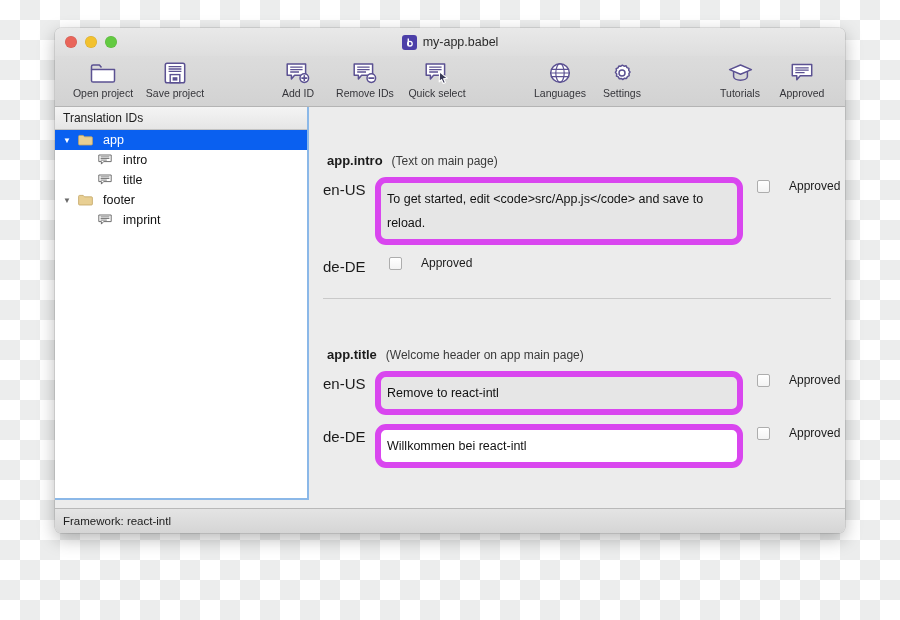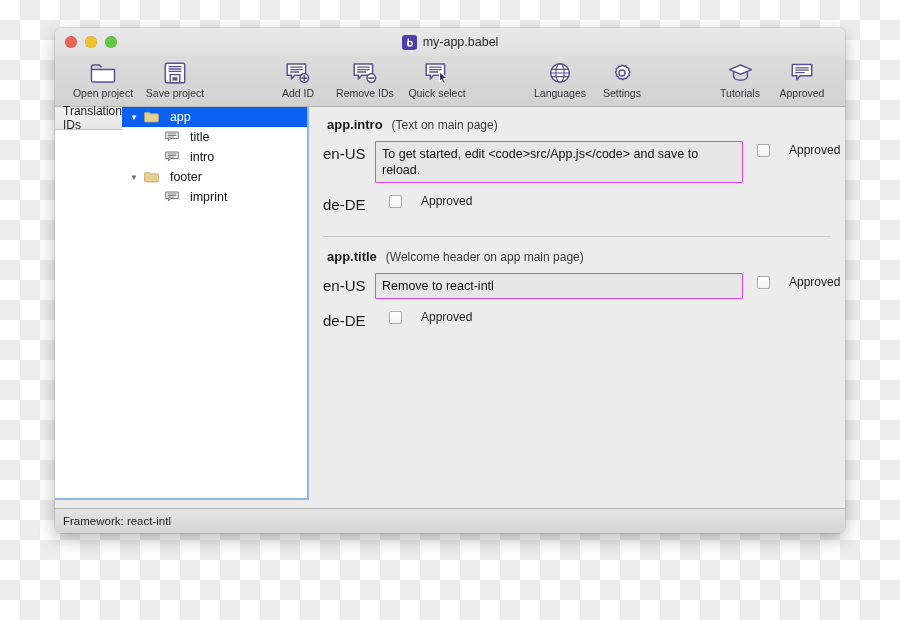--- a/index.html
+++ b/index.html
@@ -124,28 +124,29 @@
     display: flex;
     min-height: 0;
     background: #ececec;
   }
 
   
   .sidebar {
     width: 254px;
     flex: 0 0 254px;
     display: flex;
-    flex-direction: row;
+    flex-direction: column;
     background: #ffffff;
     border: 2px solid #8bb8e8;
     border-top: none;
     border-left: none;
     box-sizing: border-box;
     margin: 0;
     position: relative;
+    text-align: center;
   }
   .sidebar-head {
     height: 22px;
     flex: 0 0 22px;
     background: linear-gradient(to bottom, #f4f4f4 0%, #e6e6e6 100%);
     border-bottom: 1px solid #c3c3c3;
     display: flex;
     align-items: center;
     padding-left: 8px;
     font-size: 12px;
@@ -192,20 +193,21 @@
     box-sizing: border-box;
   }
   .group { padding-bottom: 8px; }
   .group + .group { border-top: 1px solid #c9c9c9; padding-top: 12px; margin-top: 6px; }
   .group-head {
     display: flex;
     align-items: center;
     gap: 9px;
     margin-bottom: 9px;
     padding-left: 4px;
+    margin-top: 36px;
   }
   .gid {
     font-size: 13px;
     font-weight: bold;
     color: #1b1b1b;
   }
   .gdesc {
     font-size: 12px;
     color: #3a3a3a;
   }
@@ -219,27 +221,27 @@
     flex: 0 0 52px;
     font-size: 15px;
     color: #1b1b1b;
     padding-top: 4px;
     text-align: left;
   }
   .field {
     flex: 0 0 368px;
     width: 368px;
     box-sizing: border-box;
-    border: 1px solid #d946ef;
+    border: 6px solid #d946ef;
     background: #ffffff;
     font-size: 12.5px;
     color: #111;
-    line-height: 16px;
+    line-height: 24px;
     padding: 4px 6px;
-    border-radius: 1px;
+    border-radius: 11px;
     white-space: pre-wrap;
     word-break: break-word;
     font-family: "Liberation Sans", sans-serif;
   }
   .field.ro { background: #e6e6e6; }
   .approve {
     display: flex;
     align-items: center;
     gap: 19px;
     margin-left: 14px;
@@ -435,55 +437,55 @@
       <div class="tree">
 
         <div class="tree-row selected">
           <span class="tw">▼</span>
           <span class="ticon">
             <svg width="15" height="12" viewBox="0 0 15 12">
               <path d="M0.6 2.4 a1 1 0 0 1 1-1 H5.2 l1.3 1.4 H13.4 a1 1 0 0 1 1 1 V10 a1 1 0 0 1 -1 1 H1.6 a1 1 0 0 1 -1 -1 Z" fill="#e8cf93" stroke="#c3a463" stroke-width="0.8"></path>
             </svg>
           </span>
           <span class="tlabel">app</span>
+        </div>
+
+        <div class="tree-row">
+          <span class="tw empty">▼</span>
+          <span class="tree-indent"></span>
+          <span class="ticon">
+            <svg width="14" height="12" viewBox="0 0 14 12">
+              <path d="M0.8 1.0 H13.2 V7.6 H5.6 L3.4 10.1 V7.6 H0.8 Z" fill="#ffffff" stroke="#6f6f6f" stroke-width="1"></path>
+              <g stroke="#6f6f6f" stroke-width="0.9">
+                <line x1="2.6" y1="2.9" x2="11.4" y2="2.9"></line>
+                <line x1="2.6" y1="4.5" x2="11.4" y2="4.5"></line>
+                <line x1="2.6" y1="6.1" x2="8.8" y2="6.1"></line>
+              </g>
+            </svg>
+          </span>
+          <span class="tlabel">intro</span>
         </div>
 
         <div class="tree-row">
           <span class="tw empty">▼</span>
           <span class="tree-indent"></span>
           <span class="ticon">
             <svg width="14" height="12" viewBox="0 0 14 12">
               <path d="M0.8 1.0 H13.2 V7.6 H5.6 L3.4 10.1 V7.6 H0.8 Z" fill="#ffffff" stroke="#6f6f6f" stroke-width="1"></path>
               <g stroke="#6f6f6f" stroke-width="0.9">
                 <line x1="2.6" y1="2.9" x2="11.4" y2="2.9"></line>
                 <line x1="2.6" y1="4.5" x2="11.4" y2="4.5"></line>
                 <line x1="2.6" y1="6.1" x2="8.8" y2="6.1"></line>
               </g>
             </svg>
           </span>
           <span class="tlabel">title</span>
         </div>
 
         <div class="tree-row">
-          <span class="tw empty">▼</span>
-          <span class="tree-indent"></span>
-          <span class="ticon">
-            <svg width="14" height="12" viewBox="0 0 14 12">
-              <path d="M0.8 1.0 H13.2 V7.6 H5.6 L3.4 10.1 V7.6 H0.8 Z" fill="#ffffff" stroke="#6f6f6f" stroke-width="1"></path>
-              <g stroke="#6f6f6f" stroke-width="0.9">
-                <line x1="2.6" y1="2.9" x2="11.4" y2="2.9"></line>
-                <line x1="2.6" y1="4.5" x2="11.4" y2="4.5"></line>
-                <line x1="2.6" y1="6.1" x2="8.8" y2="6.1"></line>
-              </g>
-            </svg>
-          </span>
-          <span class="tlabel">intro</span>
-        </div>
-
-        <div class="tree-row">
           <span class="tw">▼</span>
           <span class="ticon">
             <svg width="15" height="12" viewBox="0 0 15 12">
               <path d="M0.6 2.4 a1 1 0 0 1 1-1 H5.2 l1.3 1.4 H13.4 a1 1 0 0 1 1 1 V10 a1 1 0 0 1 -1 1 H1.6 a1 1 0 0 1 -1 -1 Z" fill="#e8cf93" stroke="#c3a463" stroke-width="0.8"></path>
             </svg>
           </span>
           <span class="tlabel">footer</span>
         </div>
 
         <div class="tree-row">
@@ -541,20 +543,21 @@
           <span class="locale">en-US</span>
           <div class="field ro">Remove to react-intl</div>
           <div class="approve">
             <span class="cb"></span>
             <span class="approve-label">Approved</span>
           </div>
         </div>
 
         <div class="row">
           <span class="locale">de-DE</span>
+          <div class="field">Willkommen bei react-intl</div>
           <div class="approve">
             <span class="cb"></span>
             <span class="approve-label">Approved</span>
           </div>
         </div>
       </div>
 
     </div>
   </div>
 

